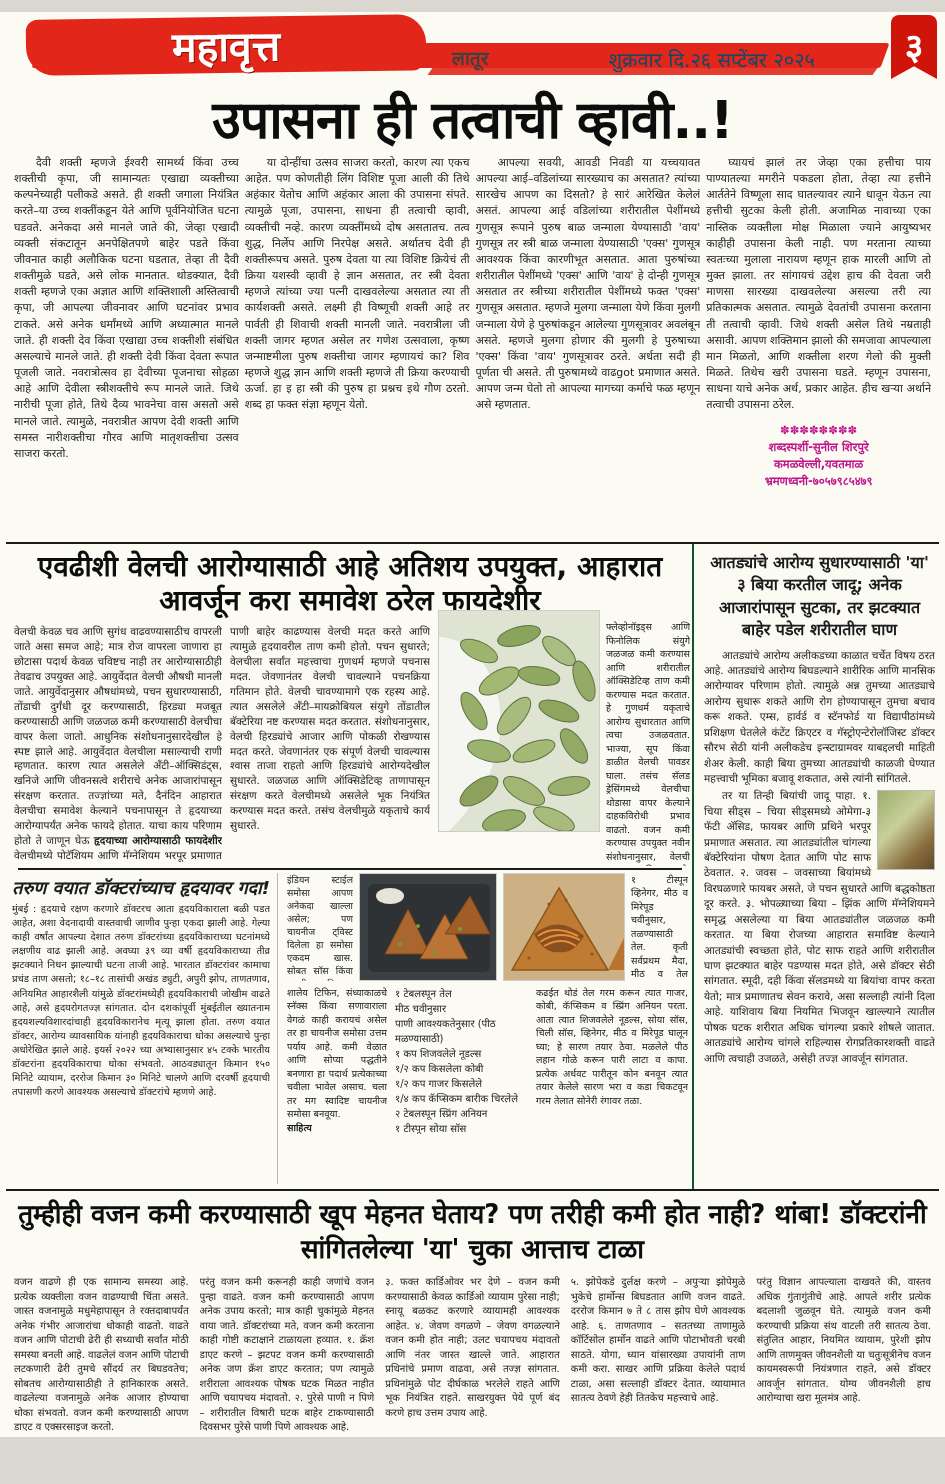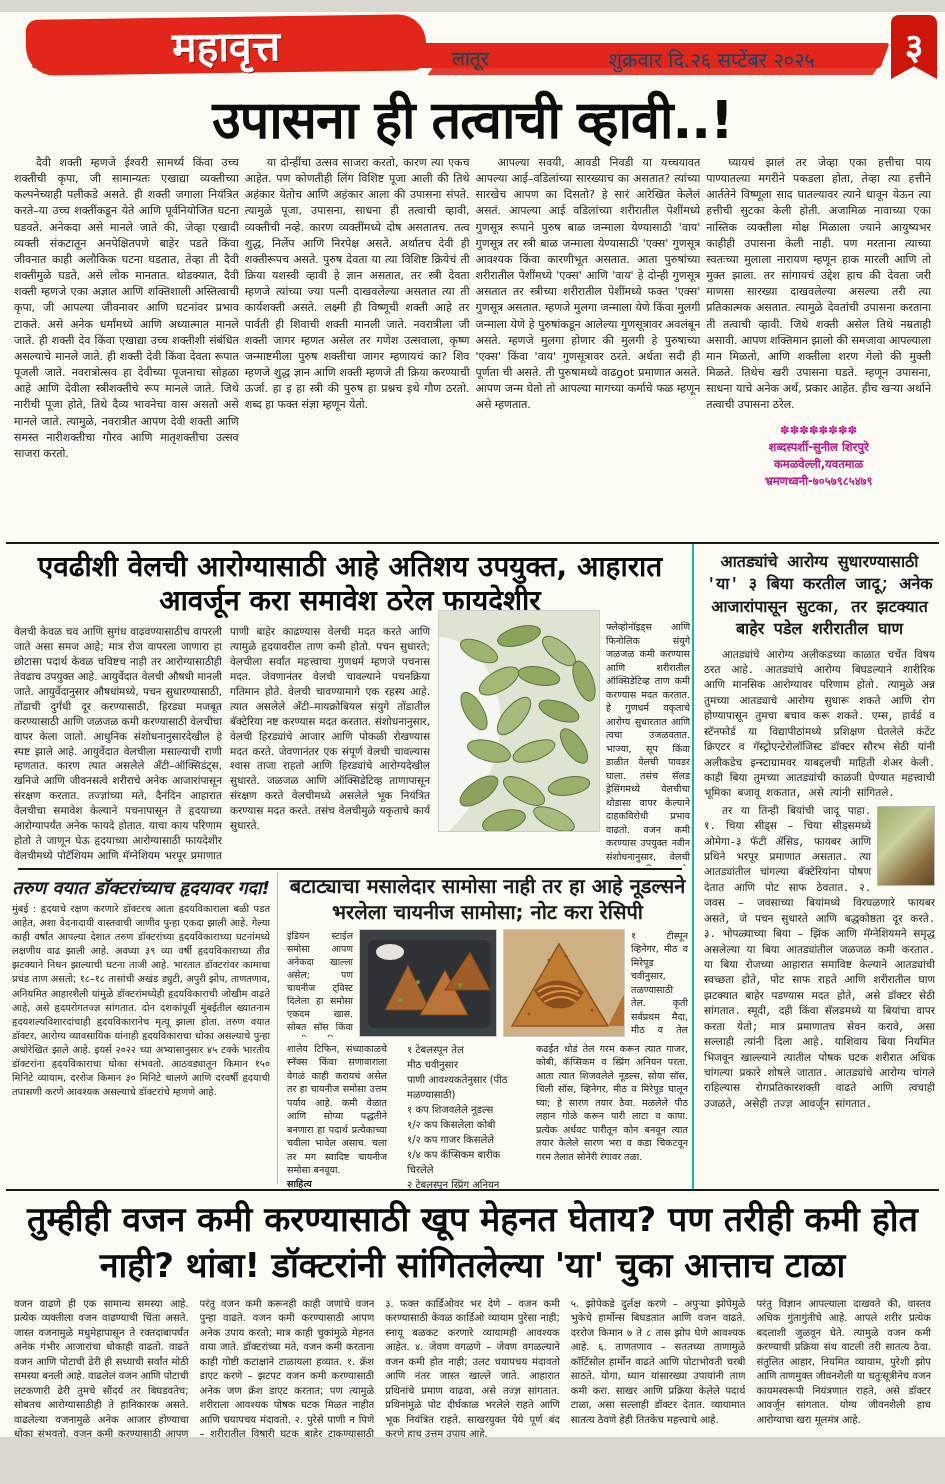--- a/index.html
+++ b/index.html
@@ -34,60 +34,60 @@
   
   .a1 { height:392px; display:flex; gap:6px; padding:5px 14px 2px; }
   .a1 .col { flex:1; font-size:11px; line-height:1.47; text-align:justify; overflow:hidden; }
   .a1 .col p { text-indent:22px; }
   .signature { margin-top:8px; text-align:center; color:#c0188c; font-weight:700;
            font-size:11.5px; line-height:1.5; }
   .rule { border-top:2px solid #1a1a1a; margin:0 6px; }
   
   .midband { height:645px; display:flex; }
   .mid-left { width:692px; padding:2px 4px 0 12px; }
-  .mid-right { flex:1; border-left:2px solid #14b8a6; padding:6px 10px 0 10px;font-family:Liberation Mono, monospace; }
+  .mid-right { flex:1; border-left:2px solid #14532d; padding:6px 10px 0 10px; }
   
   .velchi { height:322px; }
   .v-head { font-size:28px; font-weight:700; text-align:center; line-height:1.22;
             padding:4px 10px 2px; color:#0d0d0d; }
   .v-body { position:relative; height:240px; margin-top:4px; }
   .v-c1 { position:absolute; left:2px; top:0; width:208px; height:238px; }
   .v-c2 { position:absolute; left:218px; top:0; width:200px; height:238px; }
   .v-c3 { position:absolute; left:594px; top:-4px; width:84px; height:246px; font-size:9.5px !important; }
   .v-img { position:absolute; left:426px; top:-14px; width:162px; height:222px;
            border:1px solid #ccc; overflow:hidden; }
   .v-txt { font-size:10.5px; line-height:1.42; text-align:justify; overflow:hidden; }
-  .v-sub { font-weight:400; }
+  .v-sub { font-weight:700; }
   
   .bottomrow { height:314px; display:flex; padding-top:3px; }
   .doctor { width:266px; padding-right:7px; border-right:1px solid #b9b6ac; }
   .d-head { font-size:18px; font-weight:800; text-align:right; padding:2px 0 3px;font-style:italic; }
   .d-body { font-size:9.8px; line-height:1.44; text-align:justify; height:272px; overflow:hidden; }
   .samosa { flex:1; padding-left:9px; }
   .s-head { font-size:20px; font-weight:800; text-align:center; line-height:1.3; padding-bottom:4px; }
   .s-media { display:flex; gap:6px; height:108px; }
   .s-intro { width:66px; font-size:9.3px; line-height:1.4; text-align:justify; overflow:hidden; }
   .s-ph { border:1px solid #ccc; overflow:hidden; }
   .s-ph1 { width:138px; } .s-ph2 { width:122px; }
   .s-side { flex:1; font-size:9.5px; line-height:1.42; text-align:justify; overflow:hidden; }
-  .s-cols { display:flex; gap:20px; height:148px; margin-top:5px; }
+  .s-cols { display:flex; gap:8px; height:148px; margin-top:5px; }
   .s-a { width:100px; font-size:9.5px; line-height:1.42; text-align:justify; overflow:hidden; }
   .s-b { flex:1; font-size:10px; line-height:1.5; overflow:hidden; }
   .s-b li { list-style:none; }
   .s-c { width:152px; font-size:9.5px; line-height:1.42; text-align:justify; overflow:hidden; }
   .ing-title { font-weight:800; }
   
   .b-head { font-size:16px; font-weight:800; text-align:center; line-height:1.4; padding:2px 2px 6px; }
   .b-body { font-size:10.5px; line-height:1.47; text-align:justify; overflow:hidden; height:560px; }
   .b-body p { text-indent:18px; margin-bottom:2px; }
   .b-inset { float:right; width:58px; height:80px; margin:2px 0 3px 6px; border:1px solid #bbb;
              background:linear-gradient(135deg,#9dae6d 0%,#c9cf9a 40%,#8a6d3f 75%,#5e4a28 100%); }
   
   .vajan { padding:4px 14px 0; }
-  .vj-head { font-size:34px; font-weight:800; text-align:center; line-height:1.35;
+  .vj-head { font-size:26px; font-weight:800; text-align:center; line-height:1.35;
              color:#0d0d0d; padding:2px 4px 8px; }
   .vj-cols { display:flex; gap:11px; height:188px; }
   .vj-cols .col { flex:1; font-size:10px; line-height:1.45; text-align:justify; overflow:hidden; }
   svg { display:block; }
 </style>
 </head>
 <body>
 
 <div class="page">
 
@@ -171,21 +171,20 @@
       </div>
 
       <div class="rule"></div>
 
       <div class="bottomrow">
         <div class="doctor">
           <div class="d-head">तरुण वयात डॉक्टरांच्याच हृदयावर गदा!</div>
           <div class="d-body">मुंबई : हृदयाचे रक्षण करणारे डॉक्टरच आता हृदयविकाराला बळी पडत आहेत, अशा वेदनादायी वास्तवाची जाणीव पुन्हा एकदा झाली आहे. गेल्या काही वर्षांत आपल्या देशात तरुण डॉक्टरांच्या हृदयविकाराच्या घटनांमध्ये लक्षणीय वाढ झाली आहे. अवघ्या ३९ व्या वर्षी हृदयविकाराच्या तीव्र झटक्याने निधन झाल्याची घटना ताजी आहे. भारतात डॉक्टरांवर कामाचा प्रचंड ताण असतो; १८–१८ तासांची अखंड ड्युटी, अपुरी झोप, ताणतणाव, अनियमित आहारशैली यांमुळे डॉक्टरांमध्येही हृदयविकाराची जोखीम वाढते आहे, असे हृदयरोगतज्ज्ञ सांगतात. दोन दशकांपूर्वी मुंबईतील ख्यातनाम हृदयशल्यविशारदांचाही हृदयविकारानेच मृत्यू झाला होता. तरुण वयात डॉक्टर, आरोग्य व्यावसायिक यांनाही हृदयविकाराचा धोका असल्याचे पुन्हा अधोरेखित झाले आहे. इयर्स २०२२ च्या अभ्यासानुसार ४५ टक्के भारतीय डॉक्टरांना हृदयविकाराचा धोका संभवतो. आठवड्यातून किमान १५० मिनिटे व्यायाम, दररोज किमान ३० मिनिटे चालणे आणि दरवर्षी हृदयाची तपासणी करणे आवश्यक असल्याचे डॉक्टरांचे म्हणणे आहे.</div>
         </div>
         <div class="samosa">
-          <div class="s-head">बटाट्याचा मसालेदार सामोसा नाही तर हा आहे नूडल्सने भरलेला चायनीज सामोसा; नोट करा रेसिपी</div>
           <div class="s-media">
             <div class="s-intro">इंडियन स्टाईल समोसा आपण अनेकदा खाल्ला असेल; पण चायनीज ट्विस्ट दिलेला हा समोसा एकदम खास. सोबत सॉस किंवा चटणी दिल्यास यांची मजा दुप्पट होते.</div>
             <div class="s-ph s-ph1">
               <svg width="138" height="106" viewBox="0 0 138 106" xmlns="http://www.w3.org/2000/svg">
                 <rect width="138" height="106" fill="#3b4043"></rect>
                 <rect x="8" y="10" width="122" height="88" rx="6" fill="#2e3234"></rect>
                 <path d="M25 80 L48 35 L70 80 Z" fill="#a9662f" stroke="#7c4516" stroke-width="1"></path>
                 <path d="M60 85 L85 40 L108 85 Z" fill="#bb7436" stroke="#7c4516" stroke-width="1"></path>
                 <path d="M85 60 L110 22 L130 60 Z" fill="#a15d28" stroke="#7c4516" stroke-width="1"></path>
                 <circle cx="40" cy="70" r="2" fill="#6f9e3f"></circle>

